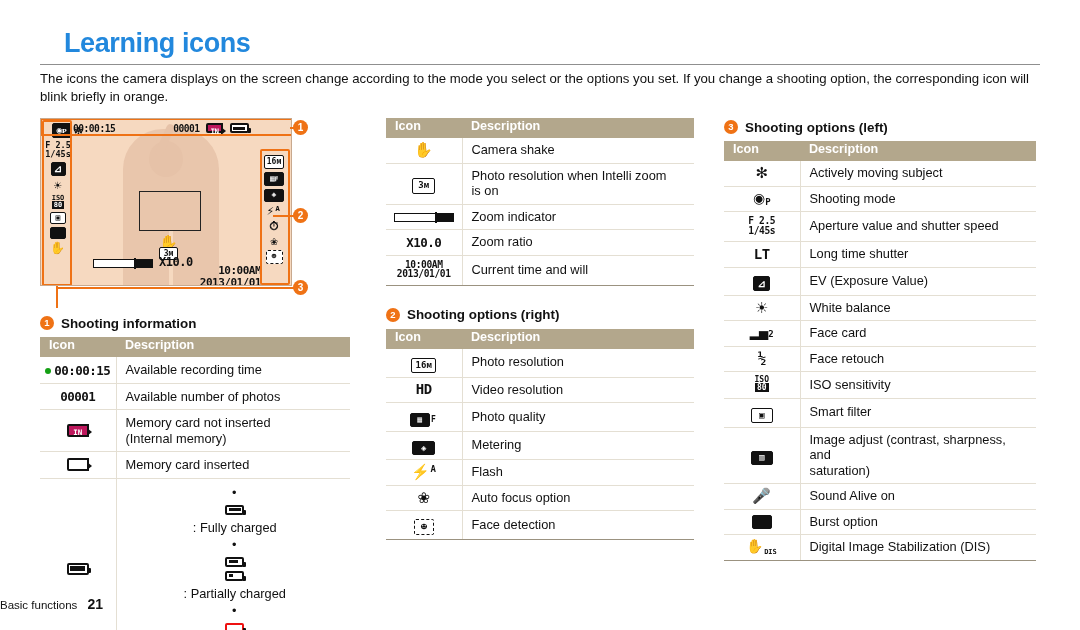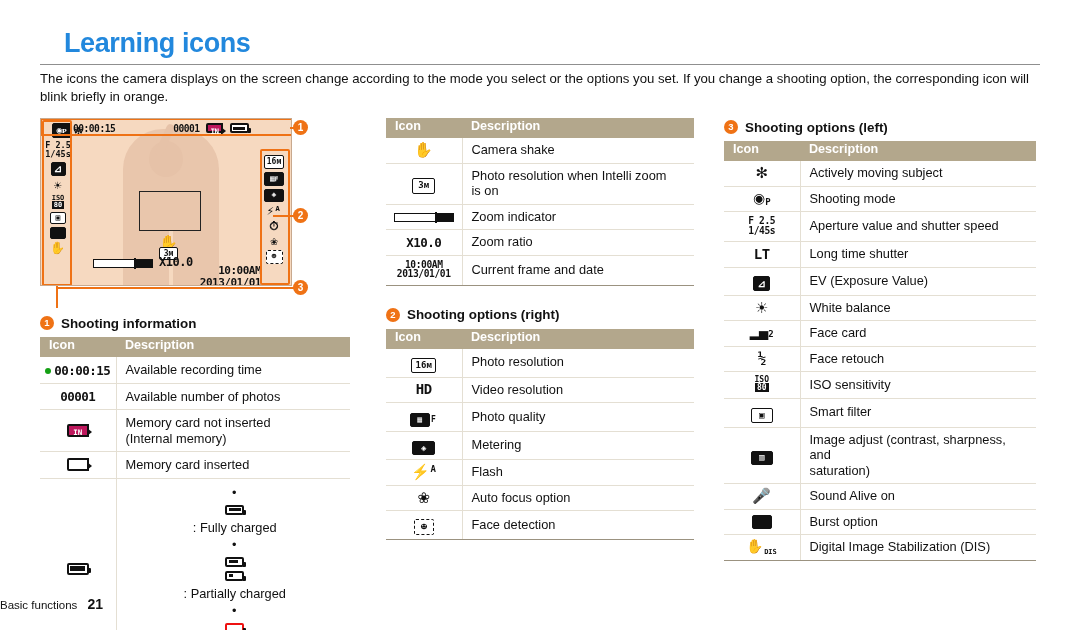--- a/index.html
+++ b/index.html
@@ -387,21 +387,21 @@
         <td>Zoom indicator</td>
       </tr>
       <tr>
         <td class="c-ic"><span class="g g-txt">X10.0</span></td>
         <td>Zoom ratio</td>
       </tr>
       <tr>
         <td class="c-ic">
           <span class="g g-2l"><span>10:00AM</span><br><span>2013/01/01</span></span>
         </td>
-        <td>Current frame and date</td>
+        <td>Current time and will</td>
       </tr>
     </tbody>
   </table>
 
   <div class="sect-head" style="margin-top:20px">
     <span class="badge">2</span>
     <span>Shooting options (right)</span>
   </div>
   <table class="icn">
     <thead>

